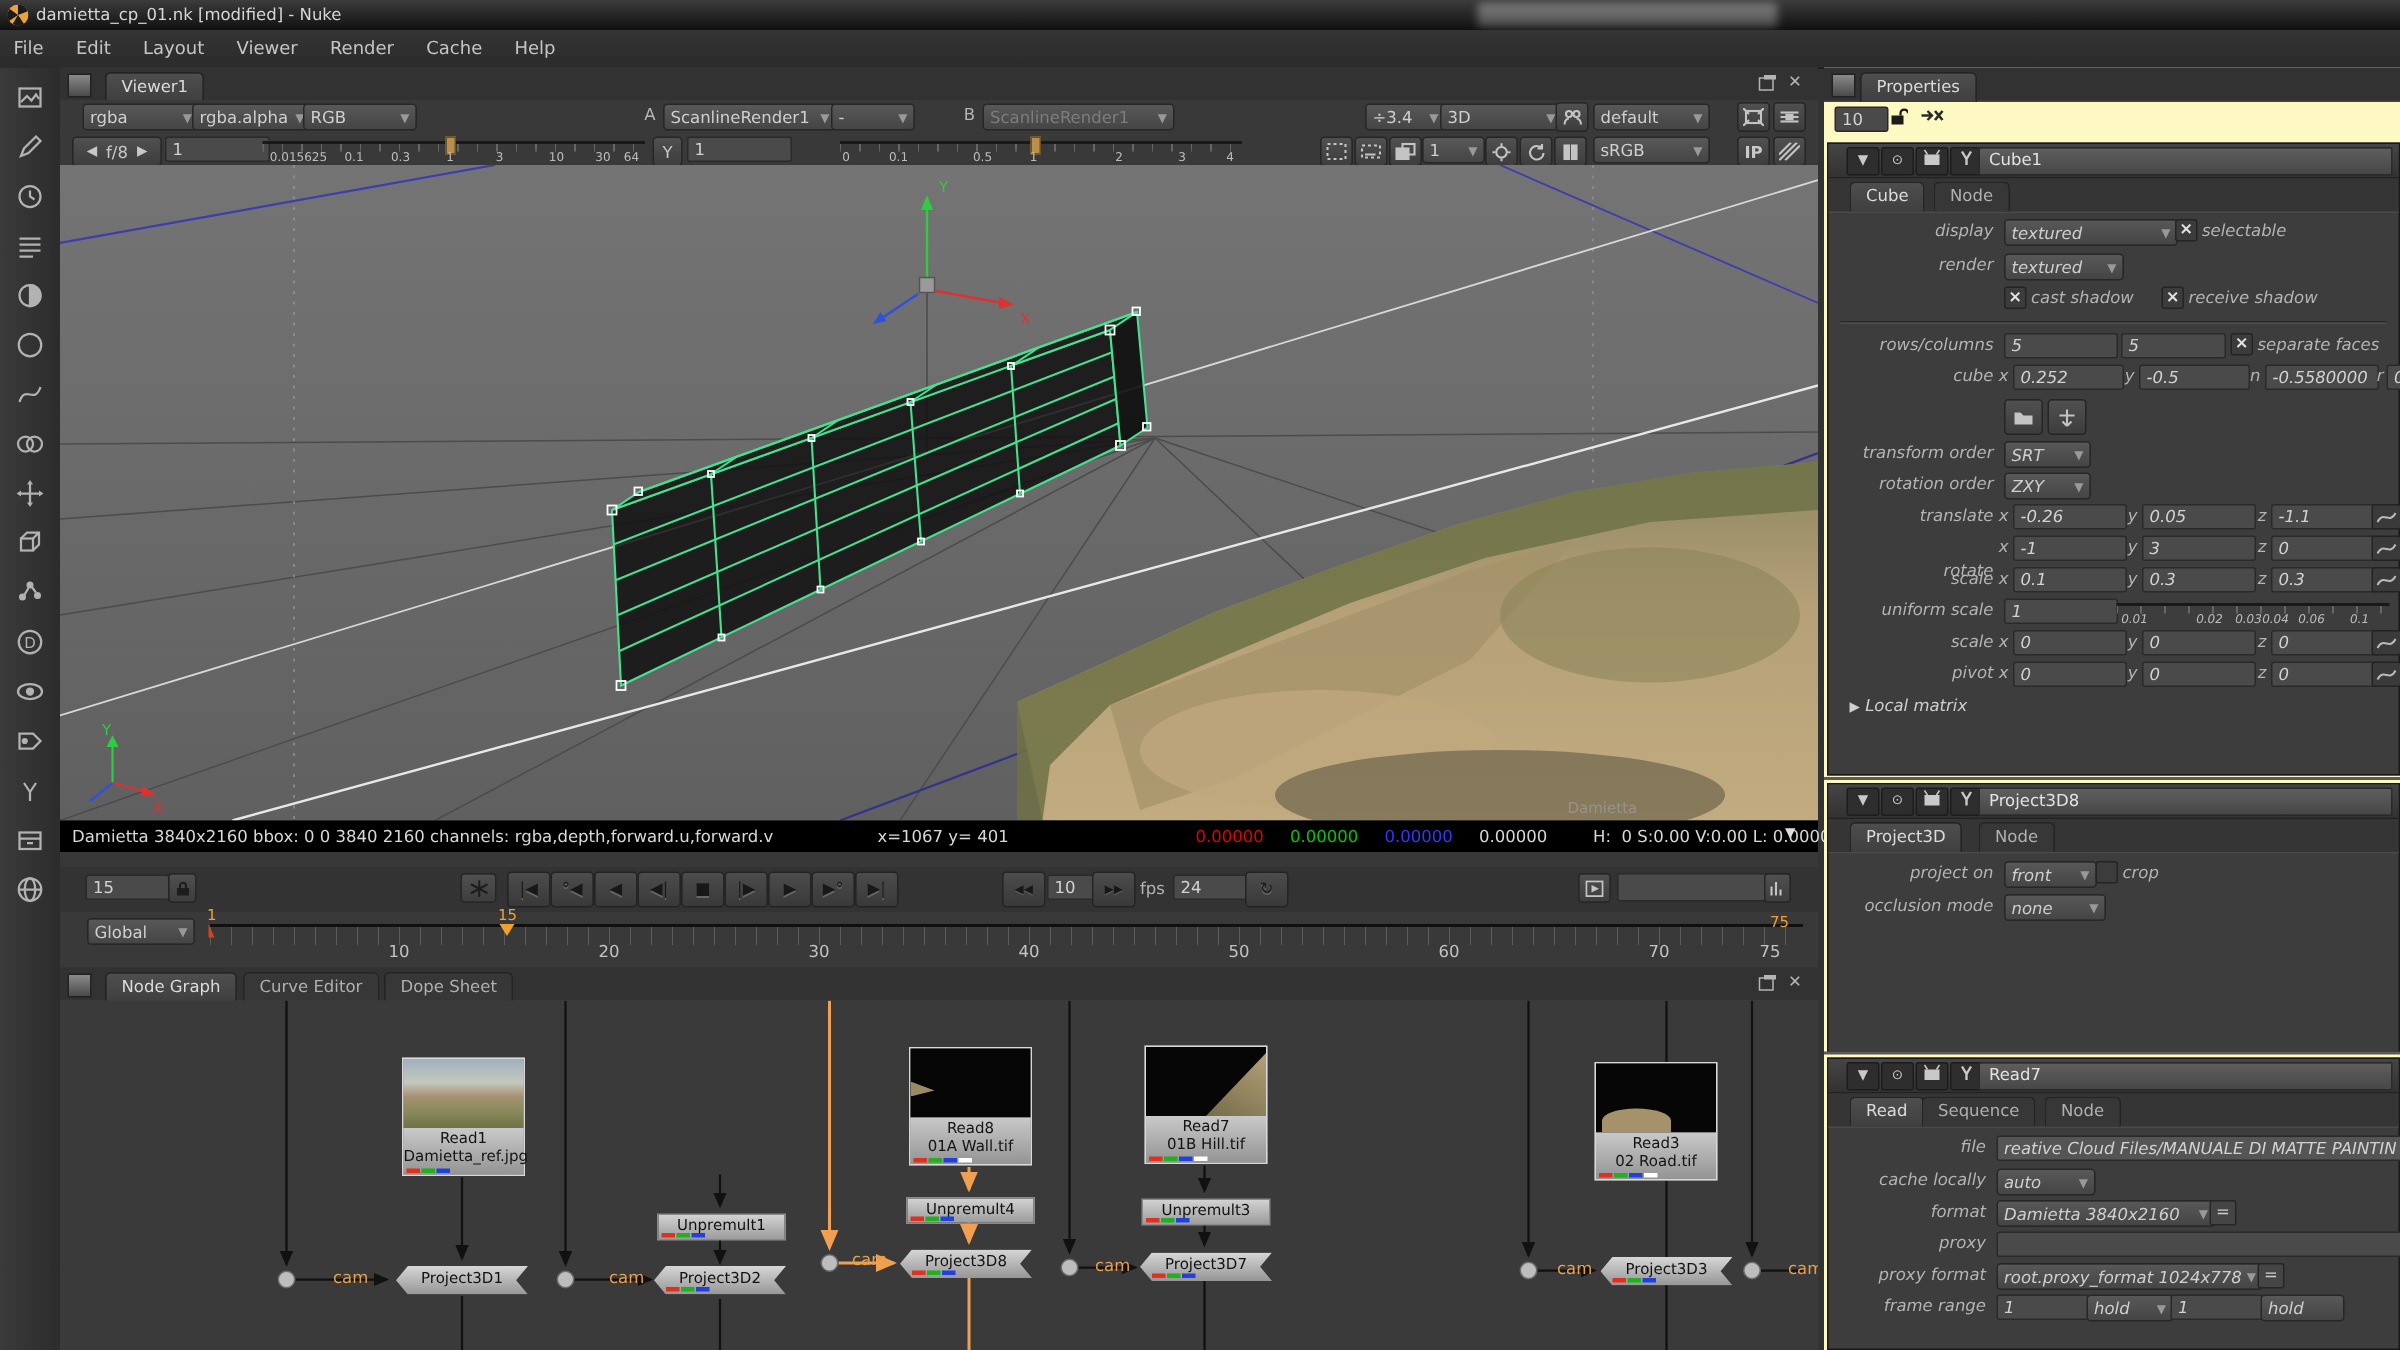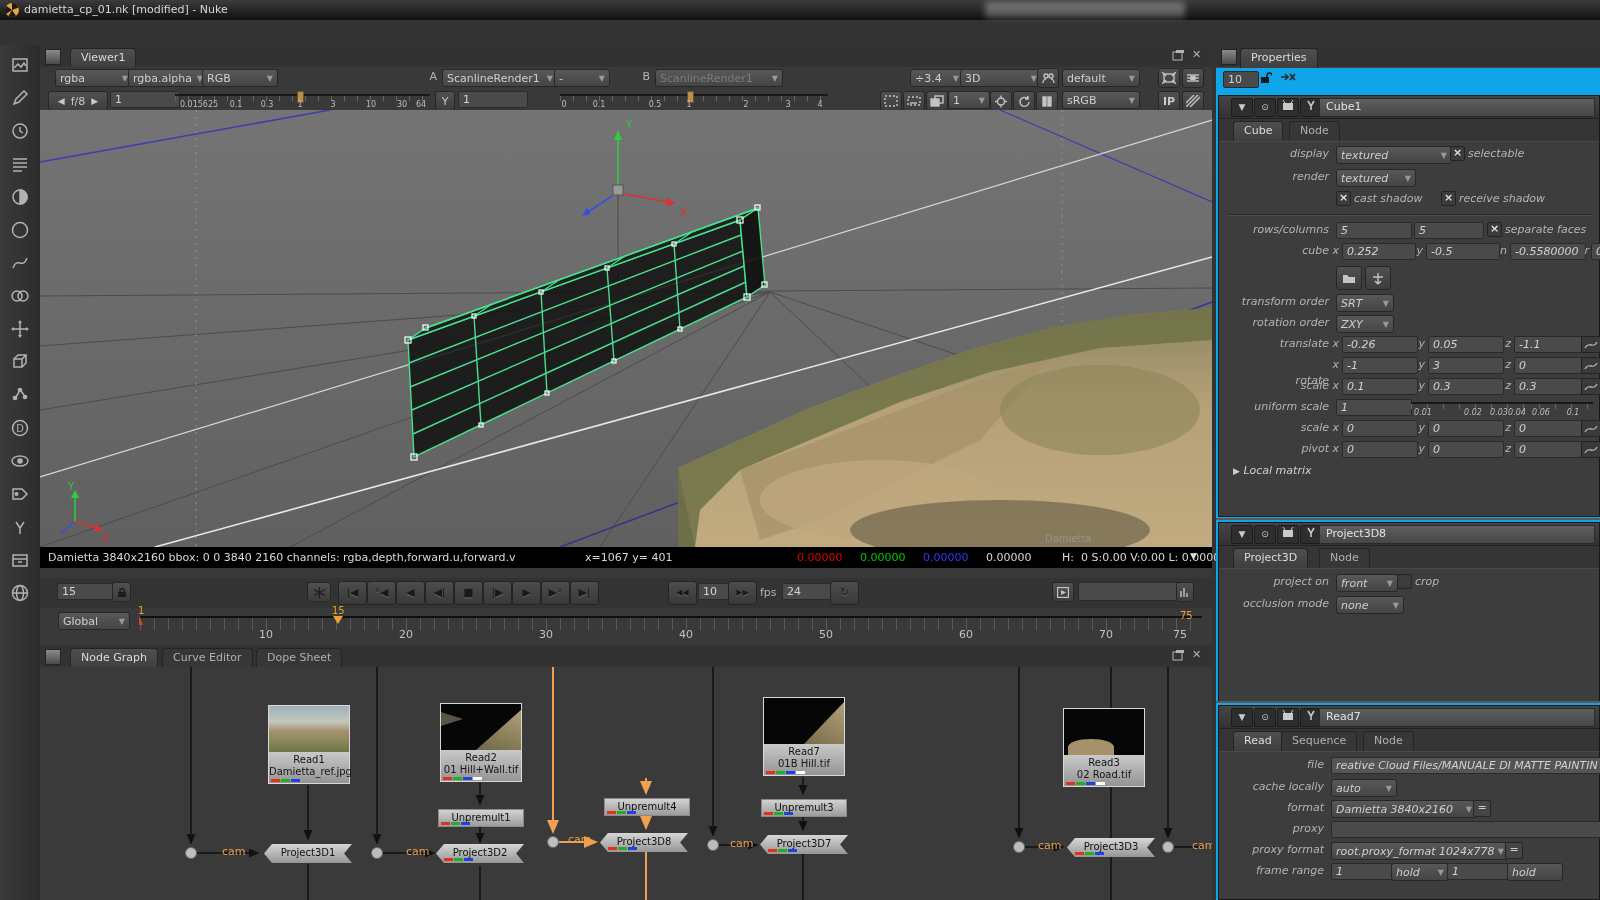--- a/index.html
+++ b/index.html
@@ -54,21 +54,21 @@
   #graph{position:absolute;left:0;top:22px;width:1172px;height:233px;background:#3a3a3a;overflow:hidden;}
   .readnode{position:absolute;width:80px;border:1px solid #d8d8d8;background:#777;}
   .thumb{position:relative;width:80px;height:46px;overflow:hidden;}
   .nband{position:relative;width:80px;background:linear-gradient(#c9c9c9,#949494);color:#141414;font-size:10px;text-align:center;line-height:12px;padding:2px 0 5px 0;}
   .chips{position:absolute;left:2px;bottom:1px;display:flex;gap:1px;}
   .chips i{display:block;width:9px;height:3px;}
   .unp{position:absolute;width:84px;height:16px;background:linear-gradient(#d2d2d2,#9c9c9c);border:1px solid #8a8a8a;color:#111;font-size:10px;text-align:center;line-height:15px;}
   .proj{position:absolute;width:88px;height:19px;background:linear-gradient(#d6d6d6,#969696);color:#111;font-size:10px;text-align:center;line-height:18px;clip-path:polygon(9% 0,100% 0,91% 50%,100% 100%,9% 100%,0 50%);}
   .camlbl{position:absolute;color:#e8a04a;font-size:11px;}
   
-  #props{position:absolute;left:1216px;top:45px;width:384px;height:855px;background:#0ea5e9;}
+  #props{position:absolute;left:1216px;top:45px;width:384px;height:855px;background:#fef9c3;}
   .panel{position:absolute;left:2px;width:380px;background:#3d3d3d;border:1px solid #191919;}
   .phead{position:relative;height:22px;background:linear-gradient(#454545,#323232);border-bottom:1px solid #222;}
   .phead .hb{position:absolute;top:2px;width:20px;height:17px;background:#2e2e2e;border:1px solid #1c1c1c;border-radius:2px;color:#c9c9c9;text-align:center;line-height:16px;font-size:9px;}
   .phead .title{position:absolute;left:100px;top:2px;right:4px;height:17px;background:linear-gradient(#5e5e5e,#474747);border:1px solid #2a2a2a;color:#e2e2e2;padding:0 6px;line-height:16px;}
   .ptabs{position:relative;height:22px;background:#353535;border-bottom:1px solid #4a4a4a;}
   .prow{position:relative;height:21px;font-style:italic;}
   .curveb{position:absolute;width:18px;height:15px;background:#3a3a3a;border:1px solid #232323;border-radius:2px;display:flex;align-items:center;justify-content:center;}
   .curveb svg{stroke:#b9b9b9;fill:none;stroke-width:1.3;}
   .sep{position:absolute;left:0;width:384px;height:2px;background:#5a5a5a;}
   .eqb{position:absolute;width:16px;height:15px;background:#454545;border:1px solid #262626;border-radius:2px;color:#ccc;text-align:center;line-height:14px;}
@@ -83,20 +83,29 @@
     <svg class="abs" style="left:5px;top:3px" width="14" height="14" viewBox="0 0 14 14">
         <circle cx="7" cy="7" r="7" fill="#e8a33d"></circle>
         <path d="M7 7L7 0A7 7 0 0 1 13.5 4.5Z" fill="#1b1b1b"></path>
         <path d="M7 7L1 11A7 7 0 0 1 1.5 3Z" fill="#1b1b1b"></path>
         <path d="M7 7L11 13A7 7 0 0 1 3.5 13Z" fill="#1b1b1b"></path>
       </svg>
     <span class="t">damietta_cp_01.nk [modified] - Nuke</span>
     <div id="blurblob"></div>
   </div>
 
+  <div id="menubar">
+    <span>File</span>
+    <span>Edit</span>
+    <span>Layout</span>
+    <span>Viewer</span>
+    <span>Render</span>
+    <span>Cache</span>
+    <span>Help</span>
+  </div>
 
   <div id="lefttb">
     <div class="ticon">
         <svg width="22" height="22">
           <rect x="4" y="5" width="14" height="12"></rect>
           <polyline points="5,14 9,10 12,13 15,9 17,12"></polyline>
         </svg>
       </div>
     <div class="ticon">
         <svg width="22" height="22">
@@ -622,28 +631,27 @@
         <div class="nband">
             <div>Read1</div>
             <div>Damietta_ref.jpg</div>
           <div class="chips">
               <i style="background:#e03020"></i>
               <i style="background:#20b020"></i>
               <i style="background:#2040e0"></i>
             </div>
           </div>
       </div>
-      <div class="readnode" style="left:400px;top:36px">
+      <div class="readnode" style="left:566px;top:31px">
         <div class="thumb" style="background:#060606">
-            <div style="position:absolute;right:0;bottom:0;width:45px;height:40px;background:linear-gradient(200deg,#b3a078,#6e6846);clip-path:polygon(100% 0,100% 100%,0 100%)"></div>
-            <div style="position:absolute;left:0;top:8px;width:22px;height:14px;background:#5a5346;clip-path:polygon(0 0,100% 50%,0 100%)"></div>
+            <div style="position:absolute;left:0;top:22px;width:16px;height:10px;background:#9a8a66;clip-path:polygon(0 0,100% 60%,0 100%)"></div>
           </div>
         <div class="nband">
-            <div>Read2</div>
-            <div>01 Hill+Wall.tif</div>
+            <div>Read8</div>
+            <div>01A Wall.tif</div>
           <div class="chips">
               <i style="background:#e03020"></i>
               <i style="background:#20b020"></i>
               <i style="background:#2040e0"></i>
               <i style="background:#fff"></i>
             </div>
           </div>
       </div>
       <div class="readnode" style="left:723px;top:30px">
         <div class="thumb" style="background:#060606">

